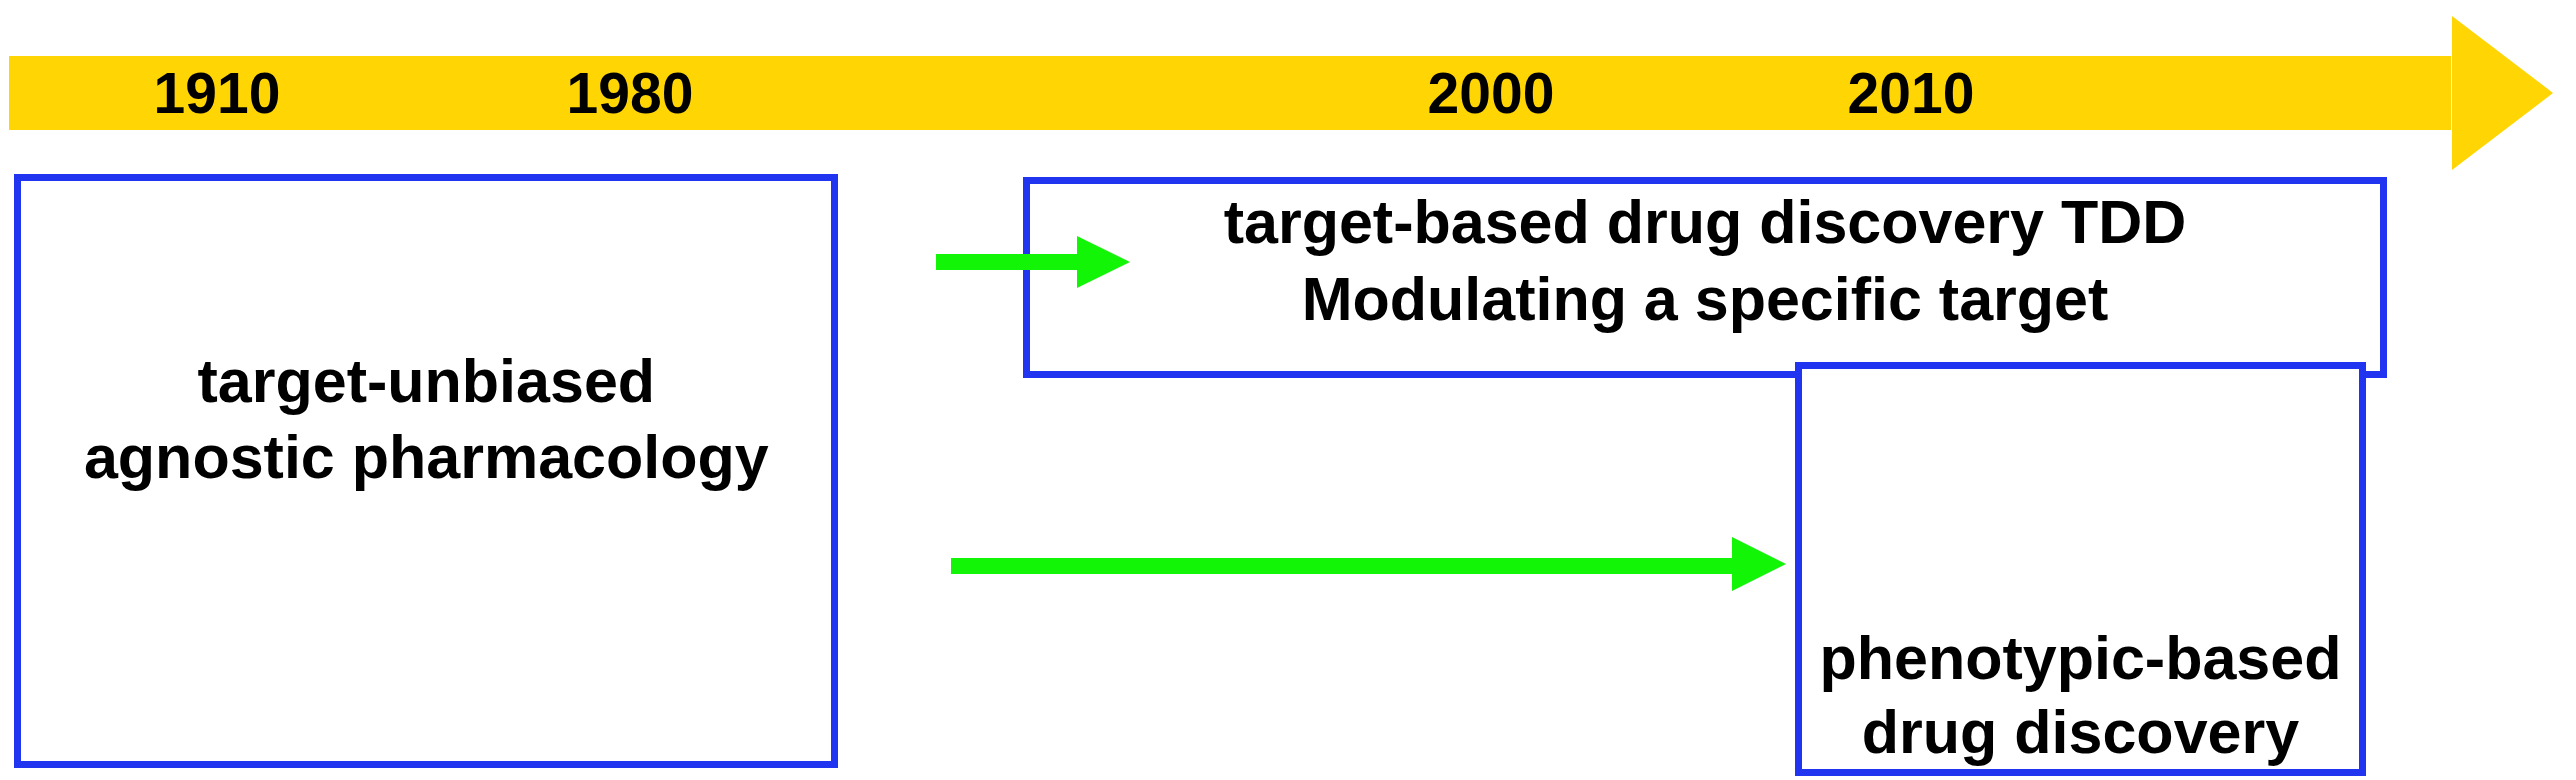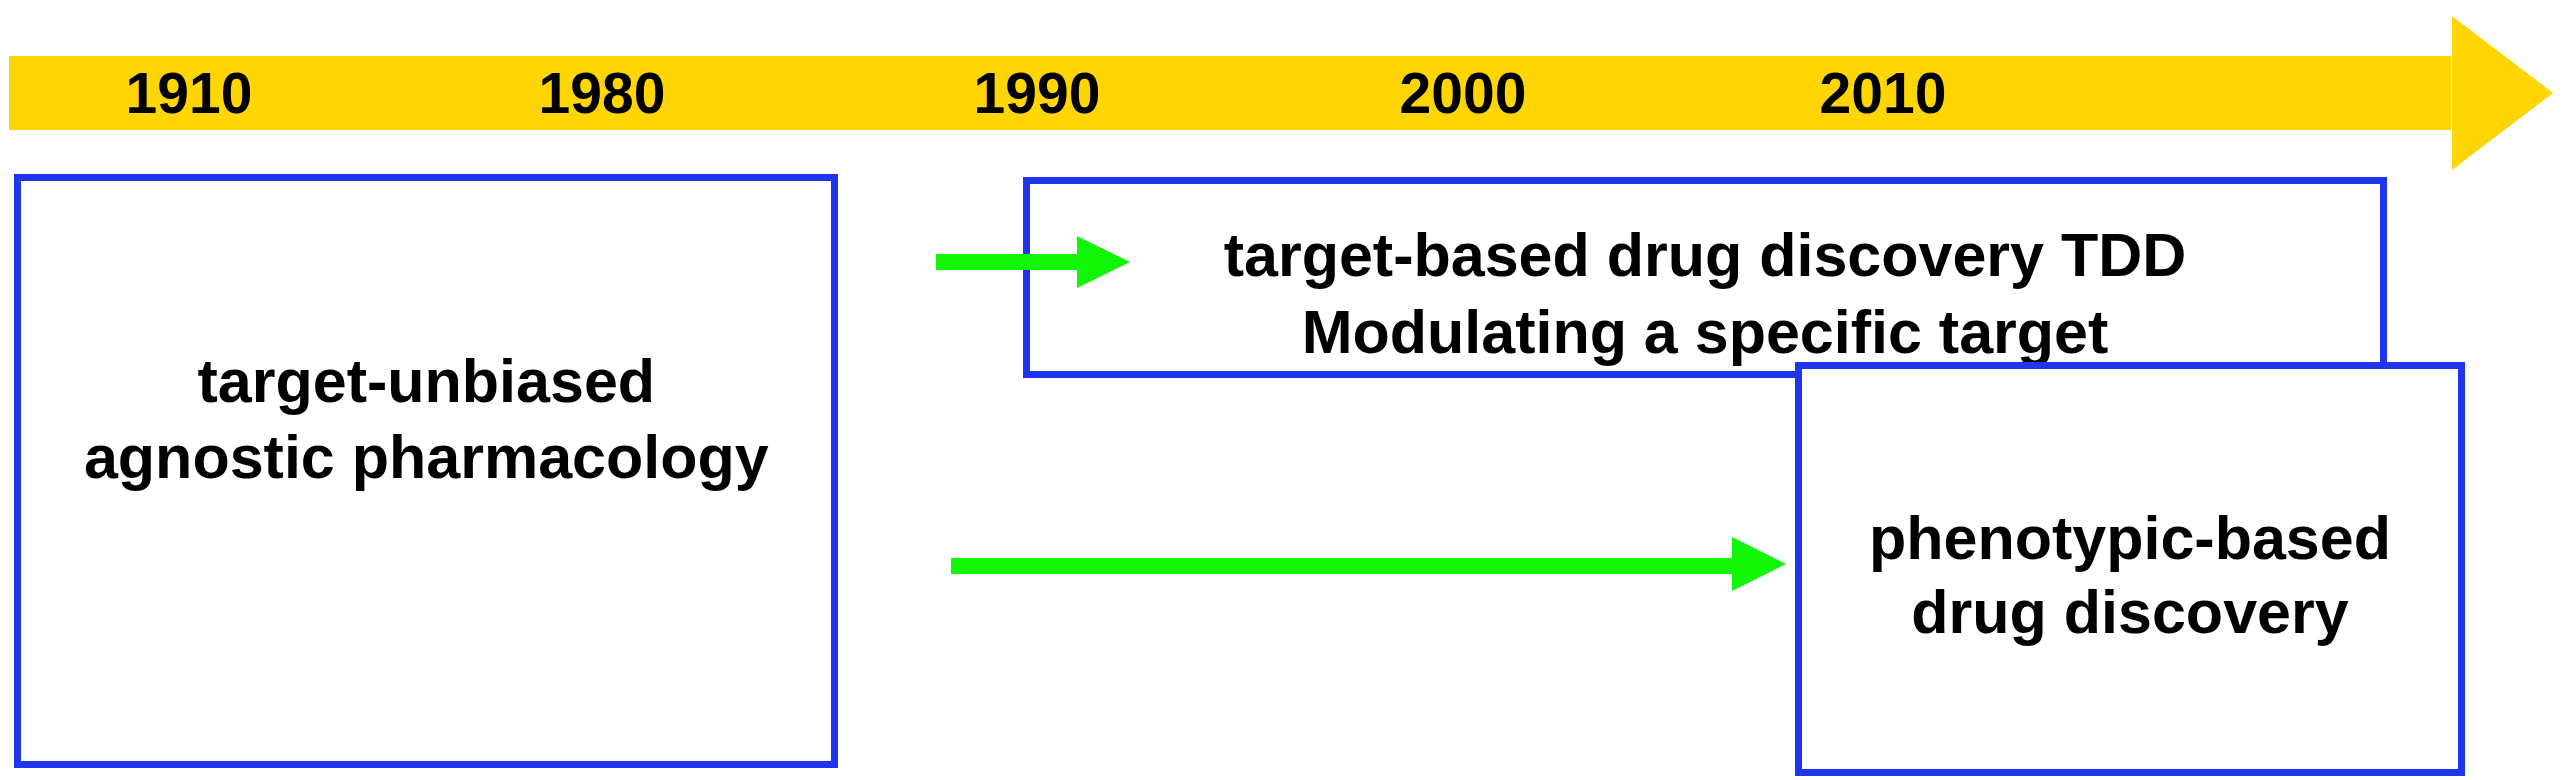--- a/index.html
+++ b/index.html
@@ -29,20 +29,21 @@
     border-left: 101px solid var(--yellow, #FFD503);
   }
   .year {
     position: absolute;
     top: 56px;
     height: 74px;
     line-height: 74px;
     transform: translateX(-50%);
     font-size: 57px;
     white-space: nowrap;
+    margin-left: 28px;
   }
   
   .box {
     position: absolute;
     box-sizing: border-box;
     border: 7.9px solid var(--blue, #2135F0);
     background: #ffffff;
     display: flex;
     flex-direction: column;
     align-items: center;
@@ -53,27 +54,27 @@
   .box-empirical {
     left: 14.3px; top: 174px;
     width: 824px; height: 594px;
     justify-content: flex-start;
     padding-top: 162px;
   }
   .box-empirical .line { line-height: 76px; }
   .box-tdd {
     left: 1023px; top: 177px;
     width: 1364px; height: 201px;
-    justify-content: flex-end;
+    justify-content: flex-start;
   }
   .box-tdd .line { line-height: 77px; }
   .box-pdd {
     left: 1795px; top: 362px;
-    width: 670px; height: 414px;
-    justify-content: center;
+    width: 571px; height: 414px;
+    justify-content: flex-end;
     padding-top: 11.4px;
   }
   .box-pdd .line { line-height: 74px; }
   
   .g-shaft {
     position: absolute;
     height: 15.7px;
     background: var(--green, #12F507);
   }
   .g-head {
@@ -90,21 +91,20 @@
 </style>
 </head>
 <body>
 
 <div class="canvas">
 
   <div class="tl-shaft"></div>
   <div class="tl-head"></div>
   <div class="year" style="left:189px">1910</div>
   <div class="year" style="left:602px">1980</div>
-  <div class="year" style="left:1037px">1990</div>
   <div class="year" style="left:1463px">2000</div>
   <div class="year" style="left:1883px">2010</div>
 
   <div class="box box-empirical">
     <div class="line">target-unbiased</div>
     <div class="line">agnostic pharmacology</div>
   </div>
 
   <div class="box box-tdd">
     <div class="line">target-based drug discovery TDD</div>

